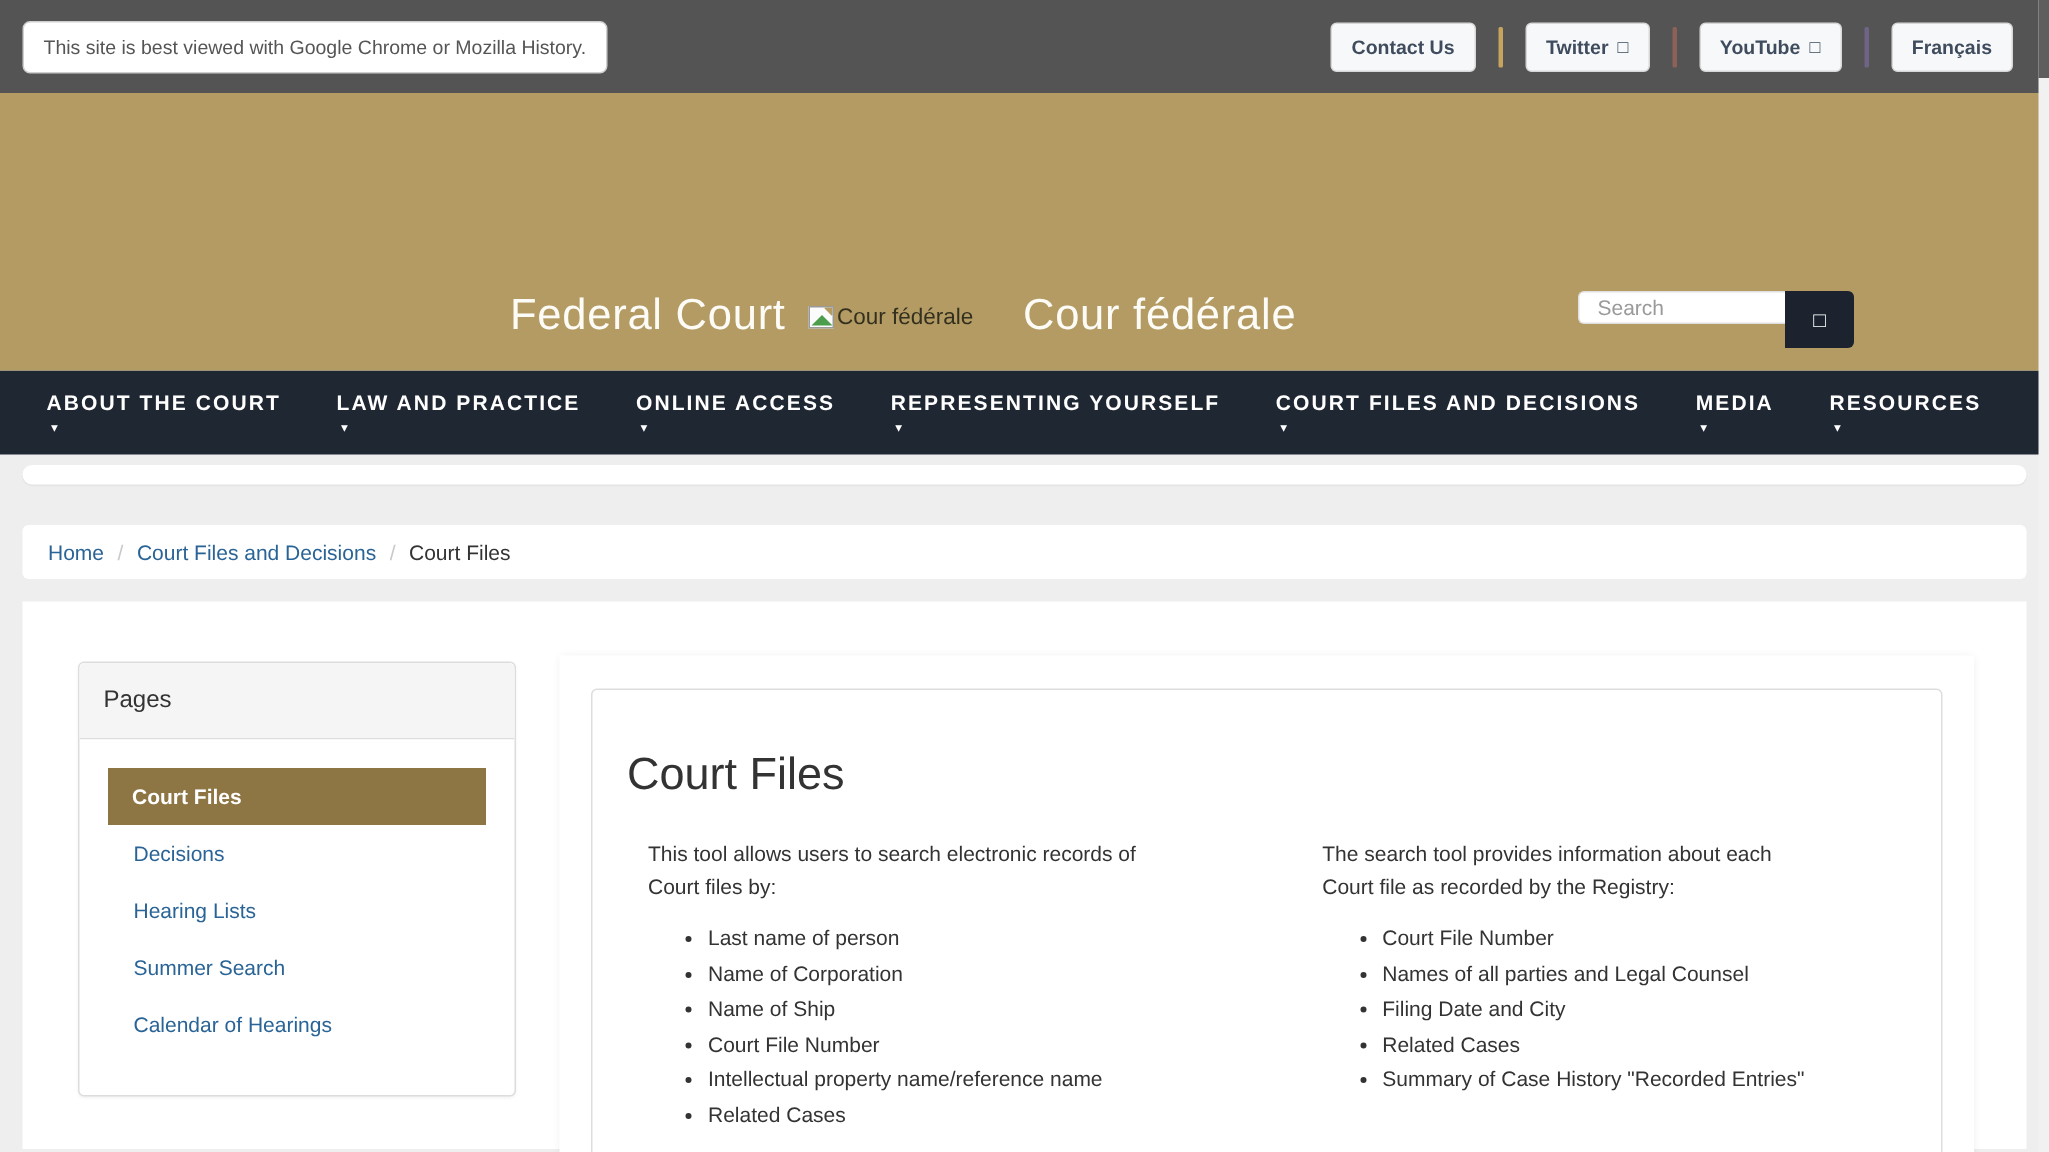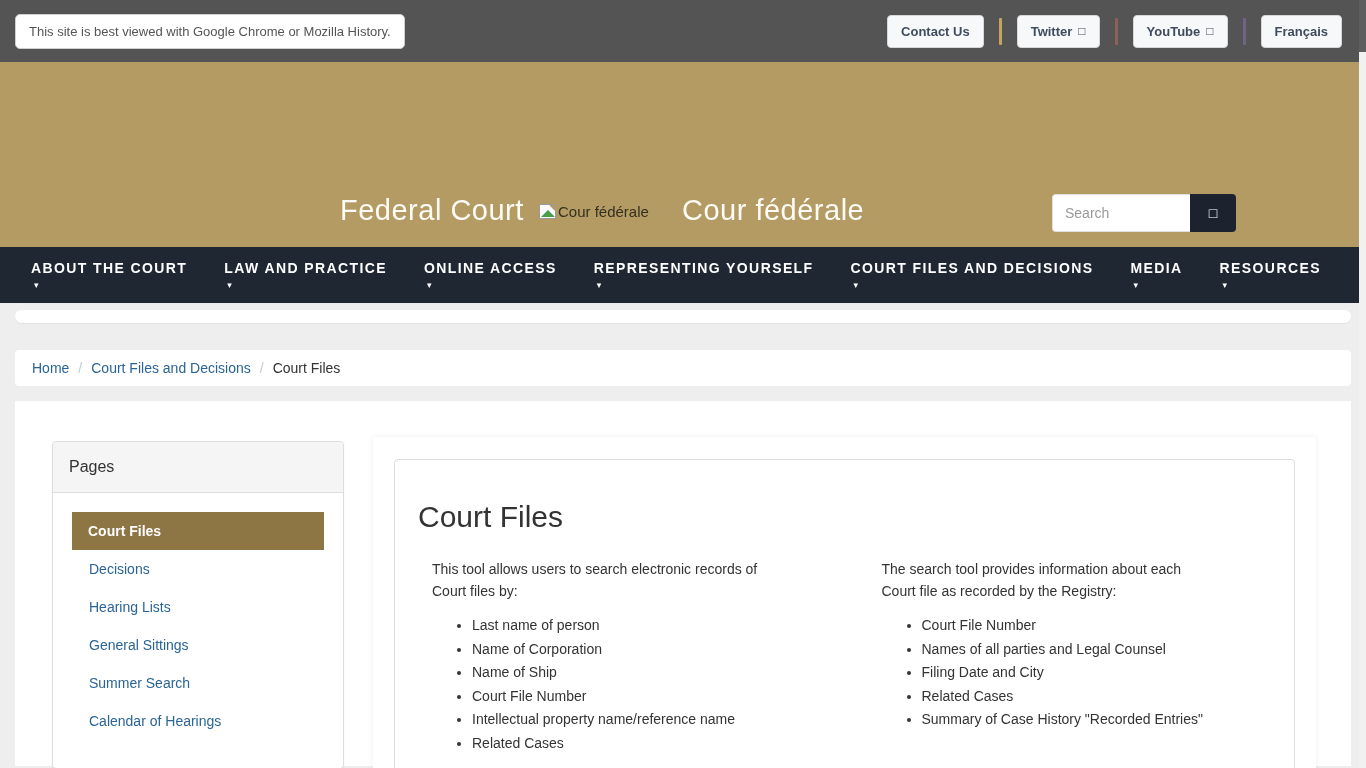--- a/index.html
+++ b/index.html
@@ -19,21 +19,21 @@
 
   
   .site-header { height:185px; background:#b39b63; position:relative; }
   .title-en { position:absolute; left:340px; top:132px; font-size:29px; color:#fdfbf6; letter-spacing:0.5px; }
   .logo-broken { position:absolute; left:539px; top:141px; display:flex; align-items:center; gap:2px; font-size:15px; color:#33301f; }
   .broken-ico { width:17px; height:15px; background:#fbfbfb; border:1px solid #9a9a9a; position:relative; display:inline-block; overflow:hidden; }
   .broken-ico:before { content:""; position:absolute; left:1px; bottom:1px; width:0; height:0; border-left:7px solid transparent; border-right:7px solid transparent; border-bottom:7px solid #4c9e4c; }
   .broken-ico:after { content:""; position:absolute; right:-3px; top:-3px; width:7px; height:7px; background:#b39b63; transform:rotate(45deg); }
   .title-fr { position:absolute; left:682px; top:132px; font-size:29px; color:#fdfbf6; letter-spacing:0.5px; }
   .search-group { position:absolute; right:130px; top:132px; display:flex; height:38px; }
-  .search-input { width:138px; height:38px; border:1px solid #e0e0e0; border-right:none; border-radius:4px 0 0 4px; padding:0 12px; font-size:14px; color:#333; font-family:"Liberation Sans", sans-serif; outline:none; }
+  .search-input { width:138px; height:22px; border:1px solid #e0e0e0; border-right:none; border-radius:4px 0 0 4px; padding:0 12px; font-size:14px; color:#333; font-family:"Liberation Sans", sans-serif; outline:none; }
   .search-input::placeholder { color:#9a9a9a; }
   .search-btn { width:46px; height:38px; background:#1c222e; border:none; border-radius:0 4px 4px 0; color:#ffffff; font-size:14px; cursor:pointer; }
 
   
   .mainnav { height:56px; background:#1f2733; display:flex; align-items:flex-start; padding:13px 0 0 31px; gap:37px; }
   .nav-item { display:flex; flex-direction:column; cursor:pointer; }
   .nav-label { color:#ffffff; font-size:14px; font-weight:bold; letter-spacing:1.4px; white-space:nowrap; }
   .nav-caret { color:#ffffff; font-size:9px; margin:5px 0 0 3px; line-height:1; }
 
   
@@ -150,21 +150,20 @@
 </div>
 
 <div class="content-wrap">
 
   <div class="sidebar-card">
     <div class="sidebar-header">Pages</div>
     <div class="sidebar-body">
       <div class="side-active">Court Files</div>
       <a class="side-link">Decisions</a>
       <a class="side-link">Hearing Lists</a>
-      <a class="side-link">General Sittings</a>
       <a class="side-link">Summer Search</a>
       <a class="side-link">Calendar of Hearings</a>
     </div>
   </div>
 
   <div class="main-panel">
     <div class="inner-box">
       <h1 class="page-heading">Court Files</h1>
       <div class="cols">
         <div class="col col-left">

